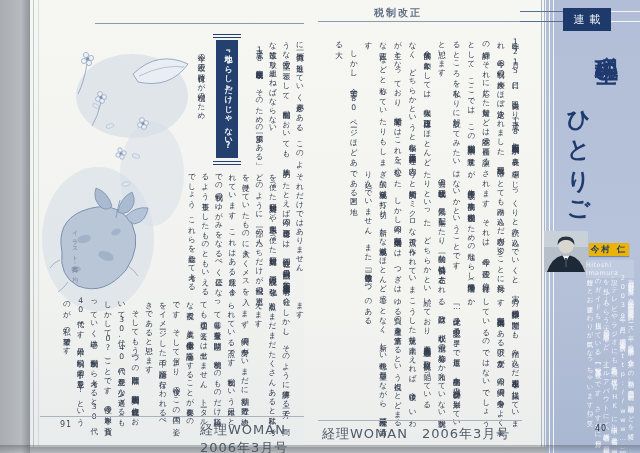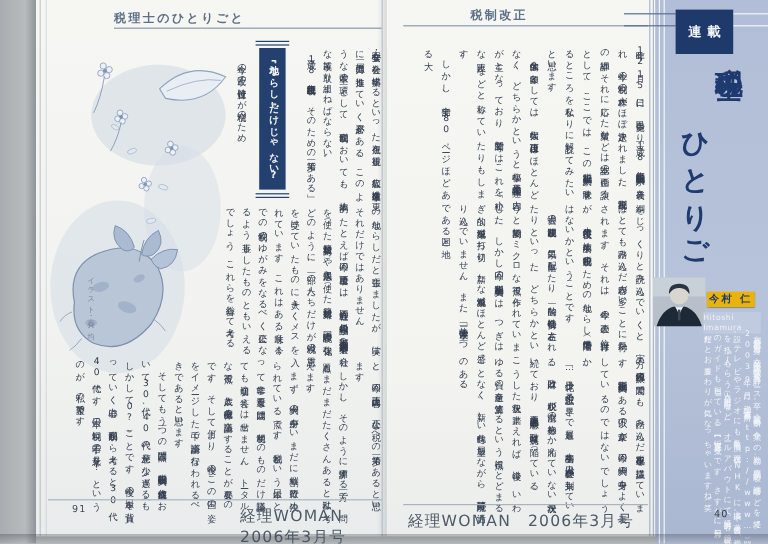--- a/index.html
+++ b/index.html
@@ -4,21 +4,21 @@
 <style>
   html,body{margin:0;padding:0;}
   body{
     width:640px;height:453px;overflow:hidden;position:relative;
     background:#b4b8bb;
     font-family:"DejaVu Sans","Liberation Sans",sans-serif;
   }
   .page{position:absolute;top:0;height:447px;background:#f4f4f1;}
   #left-page{left:30px;width:292px;
     background:linear-gradient(180deg,#f6f6f3 0%,#f2f3f0 60%,#e9ecec 100%);}
-  #right-page{left:322px;width:318px;
+  #right-page{left:304px;width:318px;
     background:linear-gradient(180deg,#f6f6f3 0%,#f3f3f0 70%,#ebedec 100%);}
   .gutter{position:absolute;left:314px;top:0;width:22px;height:447px;
     background:linear-gradient(90deg,rgba(90,100,115,0) 0%,rgba(90,100,115,.22) 45%,rgba(120,128,140,.10) 60%,rgba(90,100,115,0) 100%);}
   .hairline-v{position:absolute;top:0;width:1px;height:447px;background:#9aa4ae;opacity:.55;}
   .hairline-v.soft{opacity:.3;}
   .bottom-shadow{position:absolute;left:0;top:445px;width:640px;height:8px;
     background:linear-gradient(180deg,rgba(60,66,74,.35),rgba(60,66,74,0));}
   .scan-left-edge{position:absolute;left:0;top:0;width:30px;height:453px;
     background:linear-gradient(90deg,#a9adb1,#b7bbbe 70%,#8f949a 100%);}
 
@@ -40,22 +40,22 @@
 
   .pagefoot{position:absolute;font-size:13px;color:#4e5a68;letter-spacing:1px;}
   .pagenum{position:absolute;font-size:8px;color:#3f4a56;letter-spacing:1px;}
   .foot-rule{position:absolute;height:1px;background:#aab3bd;}
 
   
   .band{position:absolute;left:546px;top:0;width:94px;height:453px;
     background:linear-gradient(180deg,#b2bed7 0%,#b7c3da 55%,#aab7d1 100%);}
   .band-stripe{position:absolute;top:0;width:1px;height:453px;background:rgba(255,255,255,.85);}
   .pre-band-line{position:absolute;top:0;width:1px;height:447px;background:#8c9cb8;opacity:.7;}
-  .serial-badge{position:absolute;left:563px;top:8px;width:48px;height:37px;background:#1e3a6b;
-    color:#f2f5fa;font-size:11px;font-weight:bold;letter-spacing:5px;
+  .serial-badge{position:absolute;left:563px;top:8px;width:48px;height:23px;background:#1e3a6b;
+    color:#f2f5fa;font-size:11px;font-weight:normal;letter-spacing:5px;
     display:flex;align-items:center;justify-content:center;padding-left:5px;box-sizing:border-box;}
   .badge-line{position:absolute;height:1px;}
   .title-v{position:absolute;color:#1f3a6e;font-weight:bold;font-size:23px;
     writing-mode:vertical-rl;text-orientation:upright;}
   .name-box{position:absolute;left:589px;top:243px;width:40px;height:13px;background:#eab308;
     color:#1f3a6e;font-size:8.5px;font-weight:bold;letter-spacing:2px;
     display:flex;align-items:center;justify-content:center;box-shadow:0 1px 1px rgba(30,50,90,.4);}
   .roman-name{position:absolute;left:586px;top:260px;width:48px;font-size:6.4px;color:#eef2f8;
     background:rgba(255,255,255,.16);text-align:left;padding:1px 0;letter-spacing:.5px;}
   .bio{position:absolute;left:547px;top:274px;width:88px;height:172px;
@@ -66,21 +66,20 @@
 </head>
 <body>
 
 <div class="scan-left-edge"></div>
 
 <div class="page" id="left-page">
 
   <div class="hairline-v" style="left:3px;"></div>
   <div class="hairline-v soft" style="left:8px;"></div>
 
-  <div class="running-head" style="left:65px;top:8px;">税理士のひとりごと</div>
   <div class="head-rule" style="left:65px;top:23px;width:223px;"></div>
 
   <svg width="152" height="300" style="position:absolute;left:10px;top:34px;" viewBox="0 0 152 300">
     <ellipse cx="92" cy="62" rx="56" ry="42" fill="#ccd6e2" opacity="0.5"></ellipse>
     <ellipse cx="58" cy="205" rx="56" ry="72" fill="#cdd7e3" opacity="0.45"></ellipse>
     <ellipse cx="112" cy="140" rx="32" ry="52" fill="#d6dde8" opacity="0.5"></ellipse>
 
     <path d="M93,40 Q118,16 148,30 Q130,55 98,48 Z" fill="#e9eef4" stroke="#8fa3bd" stroke-width="0.9"></path>
     <path d="M99,42 Q124,30 144,33" fill="none" stroke="#8fa3bd" stroke-width="0.6"></path>
 

